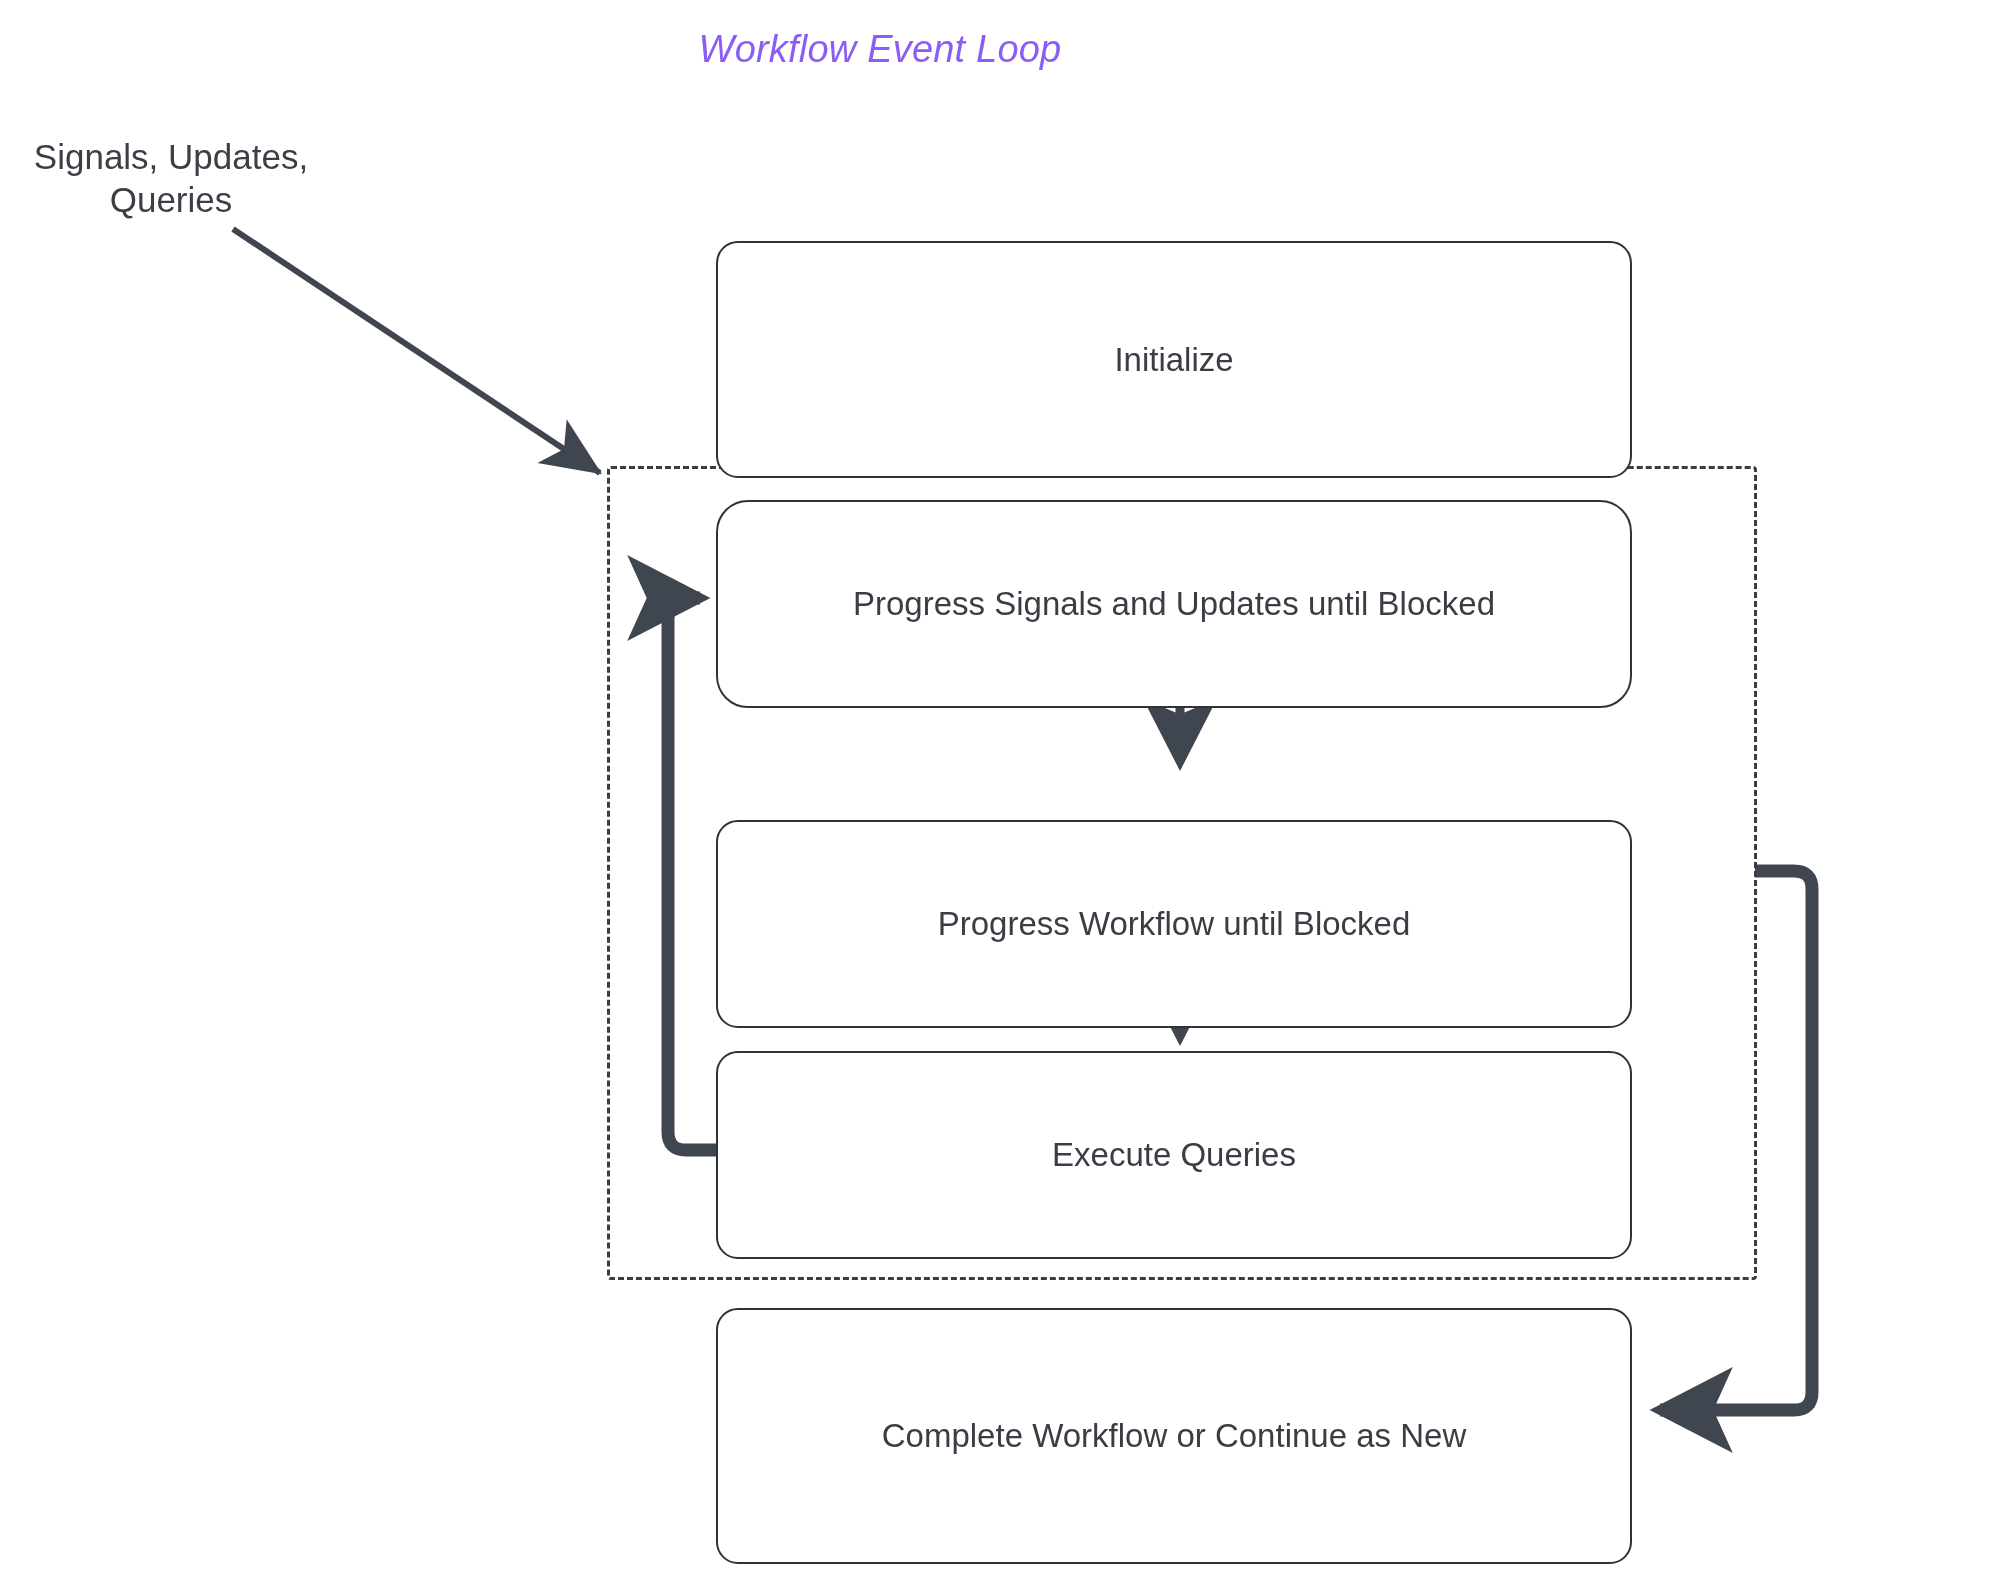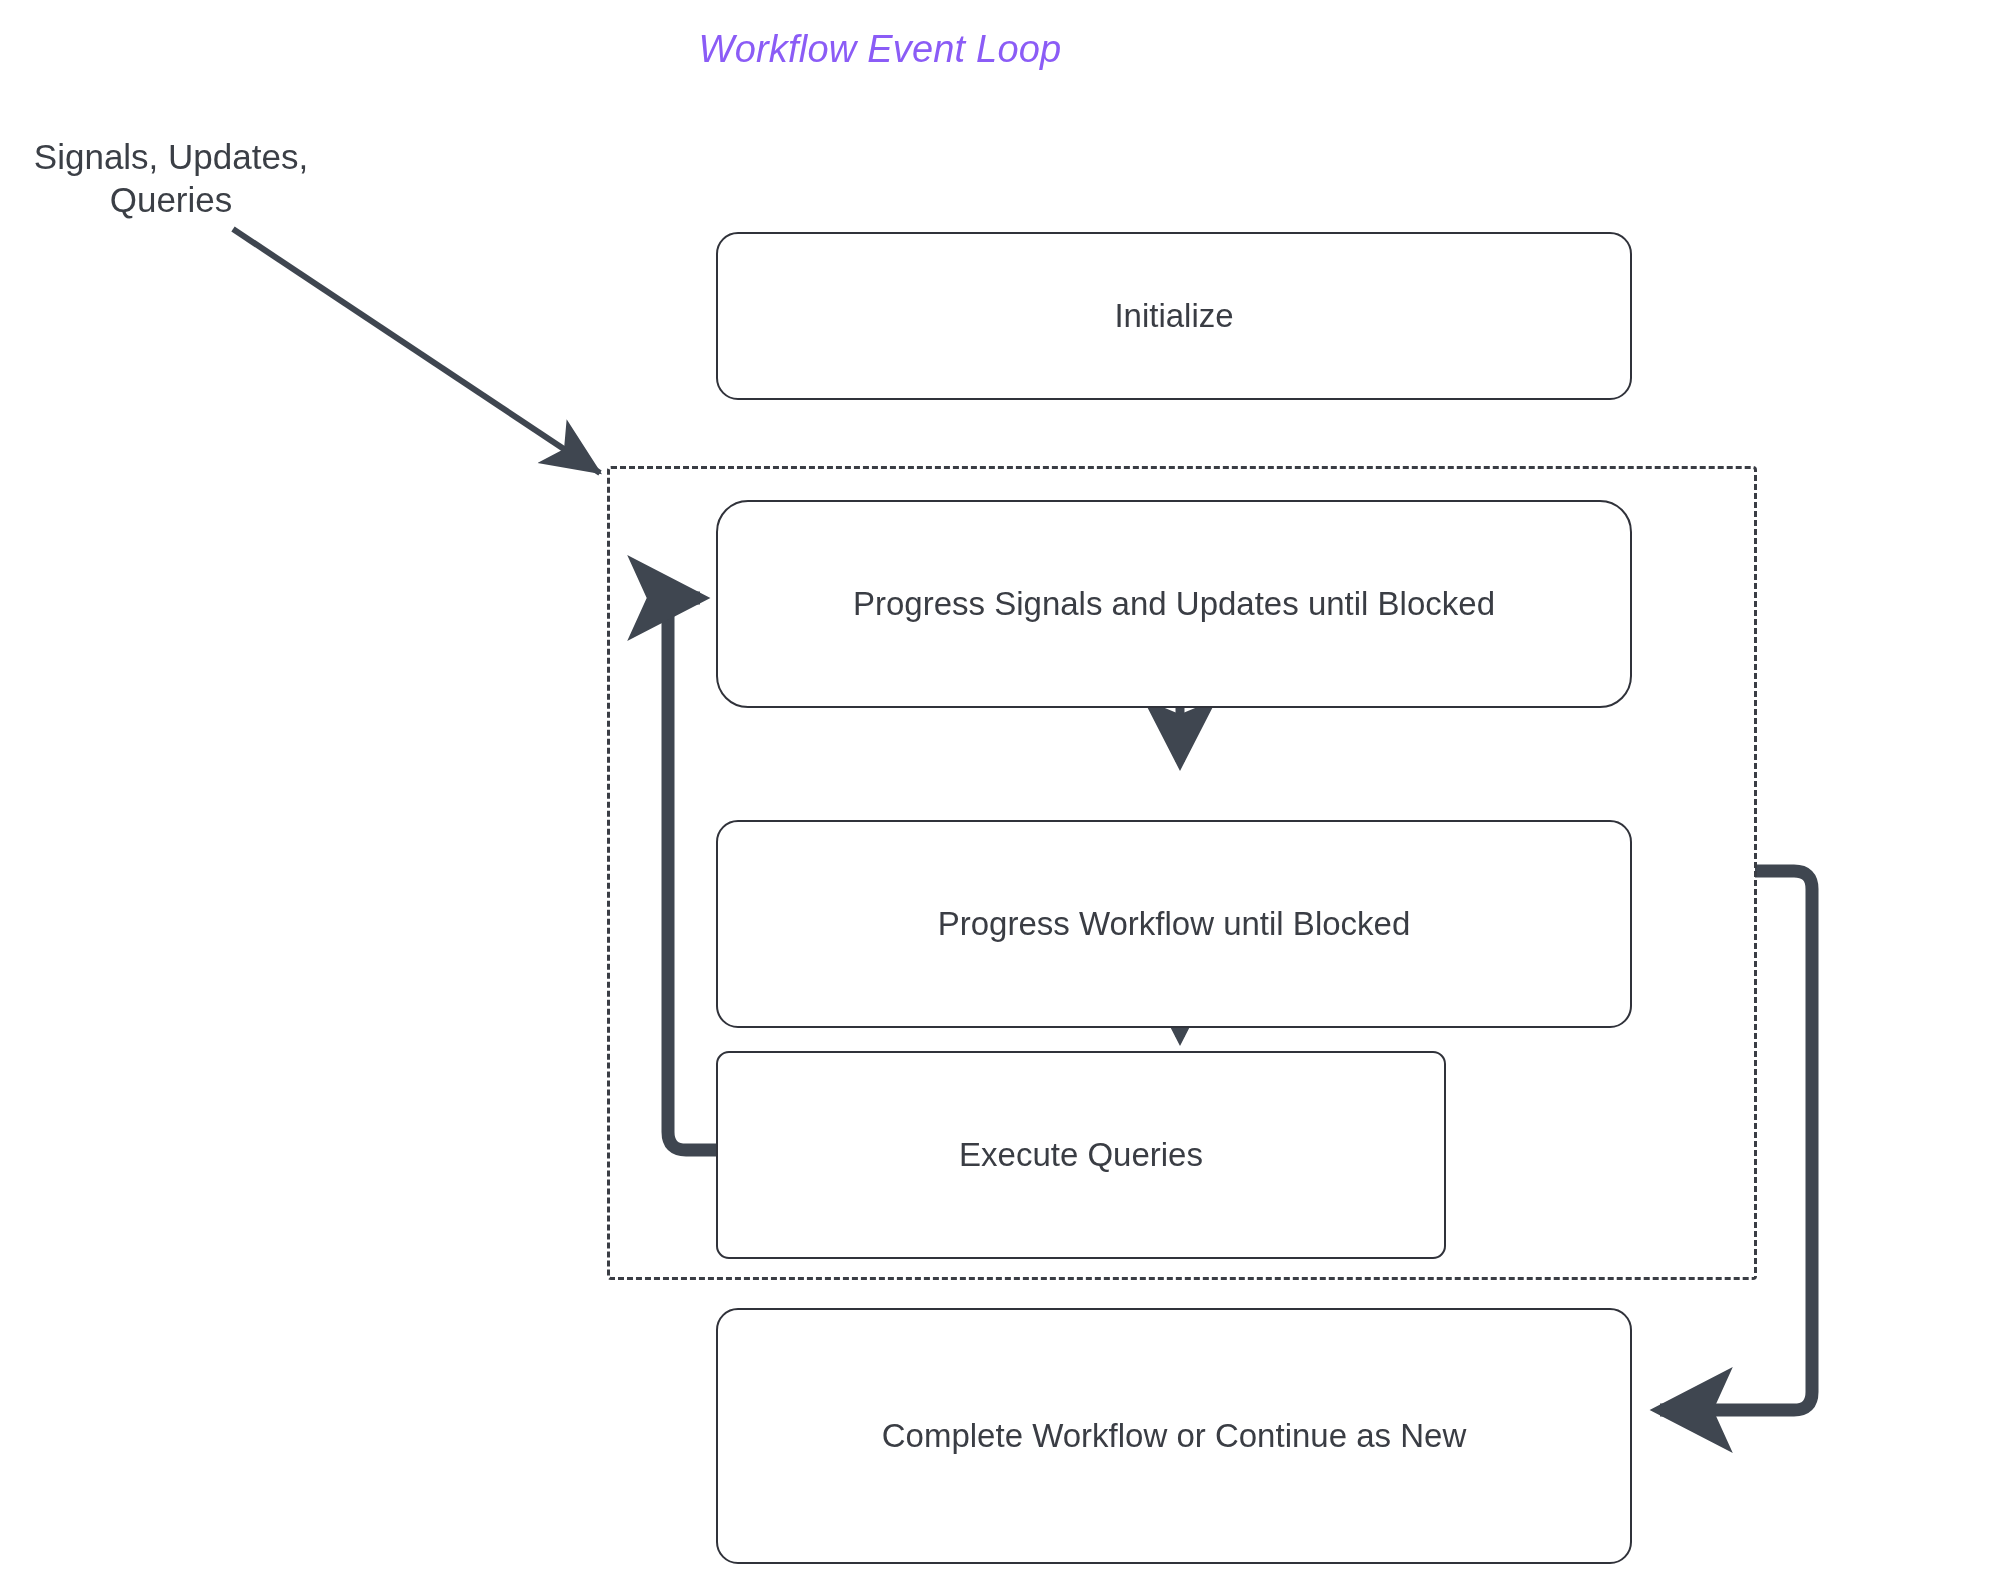--- a/index.html
+++ b/index.html
@@ -99,33 +99,33 @@
 
     <line x1="1180" y1="983" x2="1180" y2="1037" stroke="#3f4650" stroke-width="9" marker-end="url(#arrowFlow)"></line>
 
     <path d="M 716 1150 L 686 1150 Q 668 1150 668 1132 L 668 616 Q 668 598 686 598 L 700 598" fill="none" stroke="#3f4650" stroke-width="13" stroke-linecap="butt" marker-end="url(#arrowThick)"></path>
 
     <path d="M 1755 871 L 1794 871 Q 1812 871 1812 889 L 1812 1392 Q 1812 1410 1794 1410 L 1660 1410" fill="none" stroke="#3f4650" stroke-width="13" stroke-linecap="butt" marker-end="url(#arrowThick)"></path>
   </svg>
 
   <div class="group-box" style="left:607px; top:466px; width:1150px; height:814px;"></div>
 
-  <div class="node" style="left:716px; top:232px; width:916px; height:168px;">
+  <div class="node" style="left:716px; top:241px; width:916px; height:237px;">
     <span>Initialize</span>
   </div>
 
   <div class="node" style="left:716px; top:500px; width:916px; height:208px;border-radius:32px;">
     <span>Progress Signals and Updates until Blocked</span>
   </div>
 
   <div class="node" style="left:716px; top:820px; width:916px; height:208px;">
     <span>Progress Workflow until Blocked</span>
   </div>
 
-  <div class="node" style="left:716px; top:1051px; width:730px; height:208px;border-radius:13px;">
+  <div class="node" style="left:716px; top:1051px; width:916px; height:208px;">
     <span>Execute Queries</span>
   </div>
 
   <div class="node" style="left:716px; top:1308px; width:916px; height:256px;">
     <span>Complete Workflow or Continue as New</span>
   </div>
 
 </div>
 
 </body></html>

